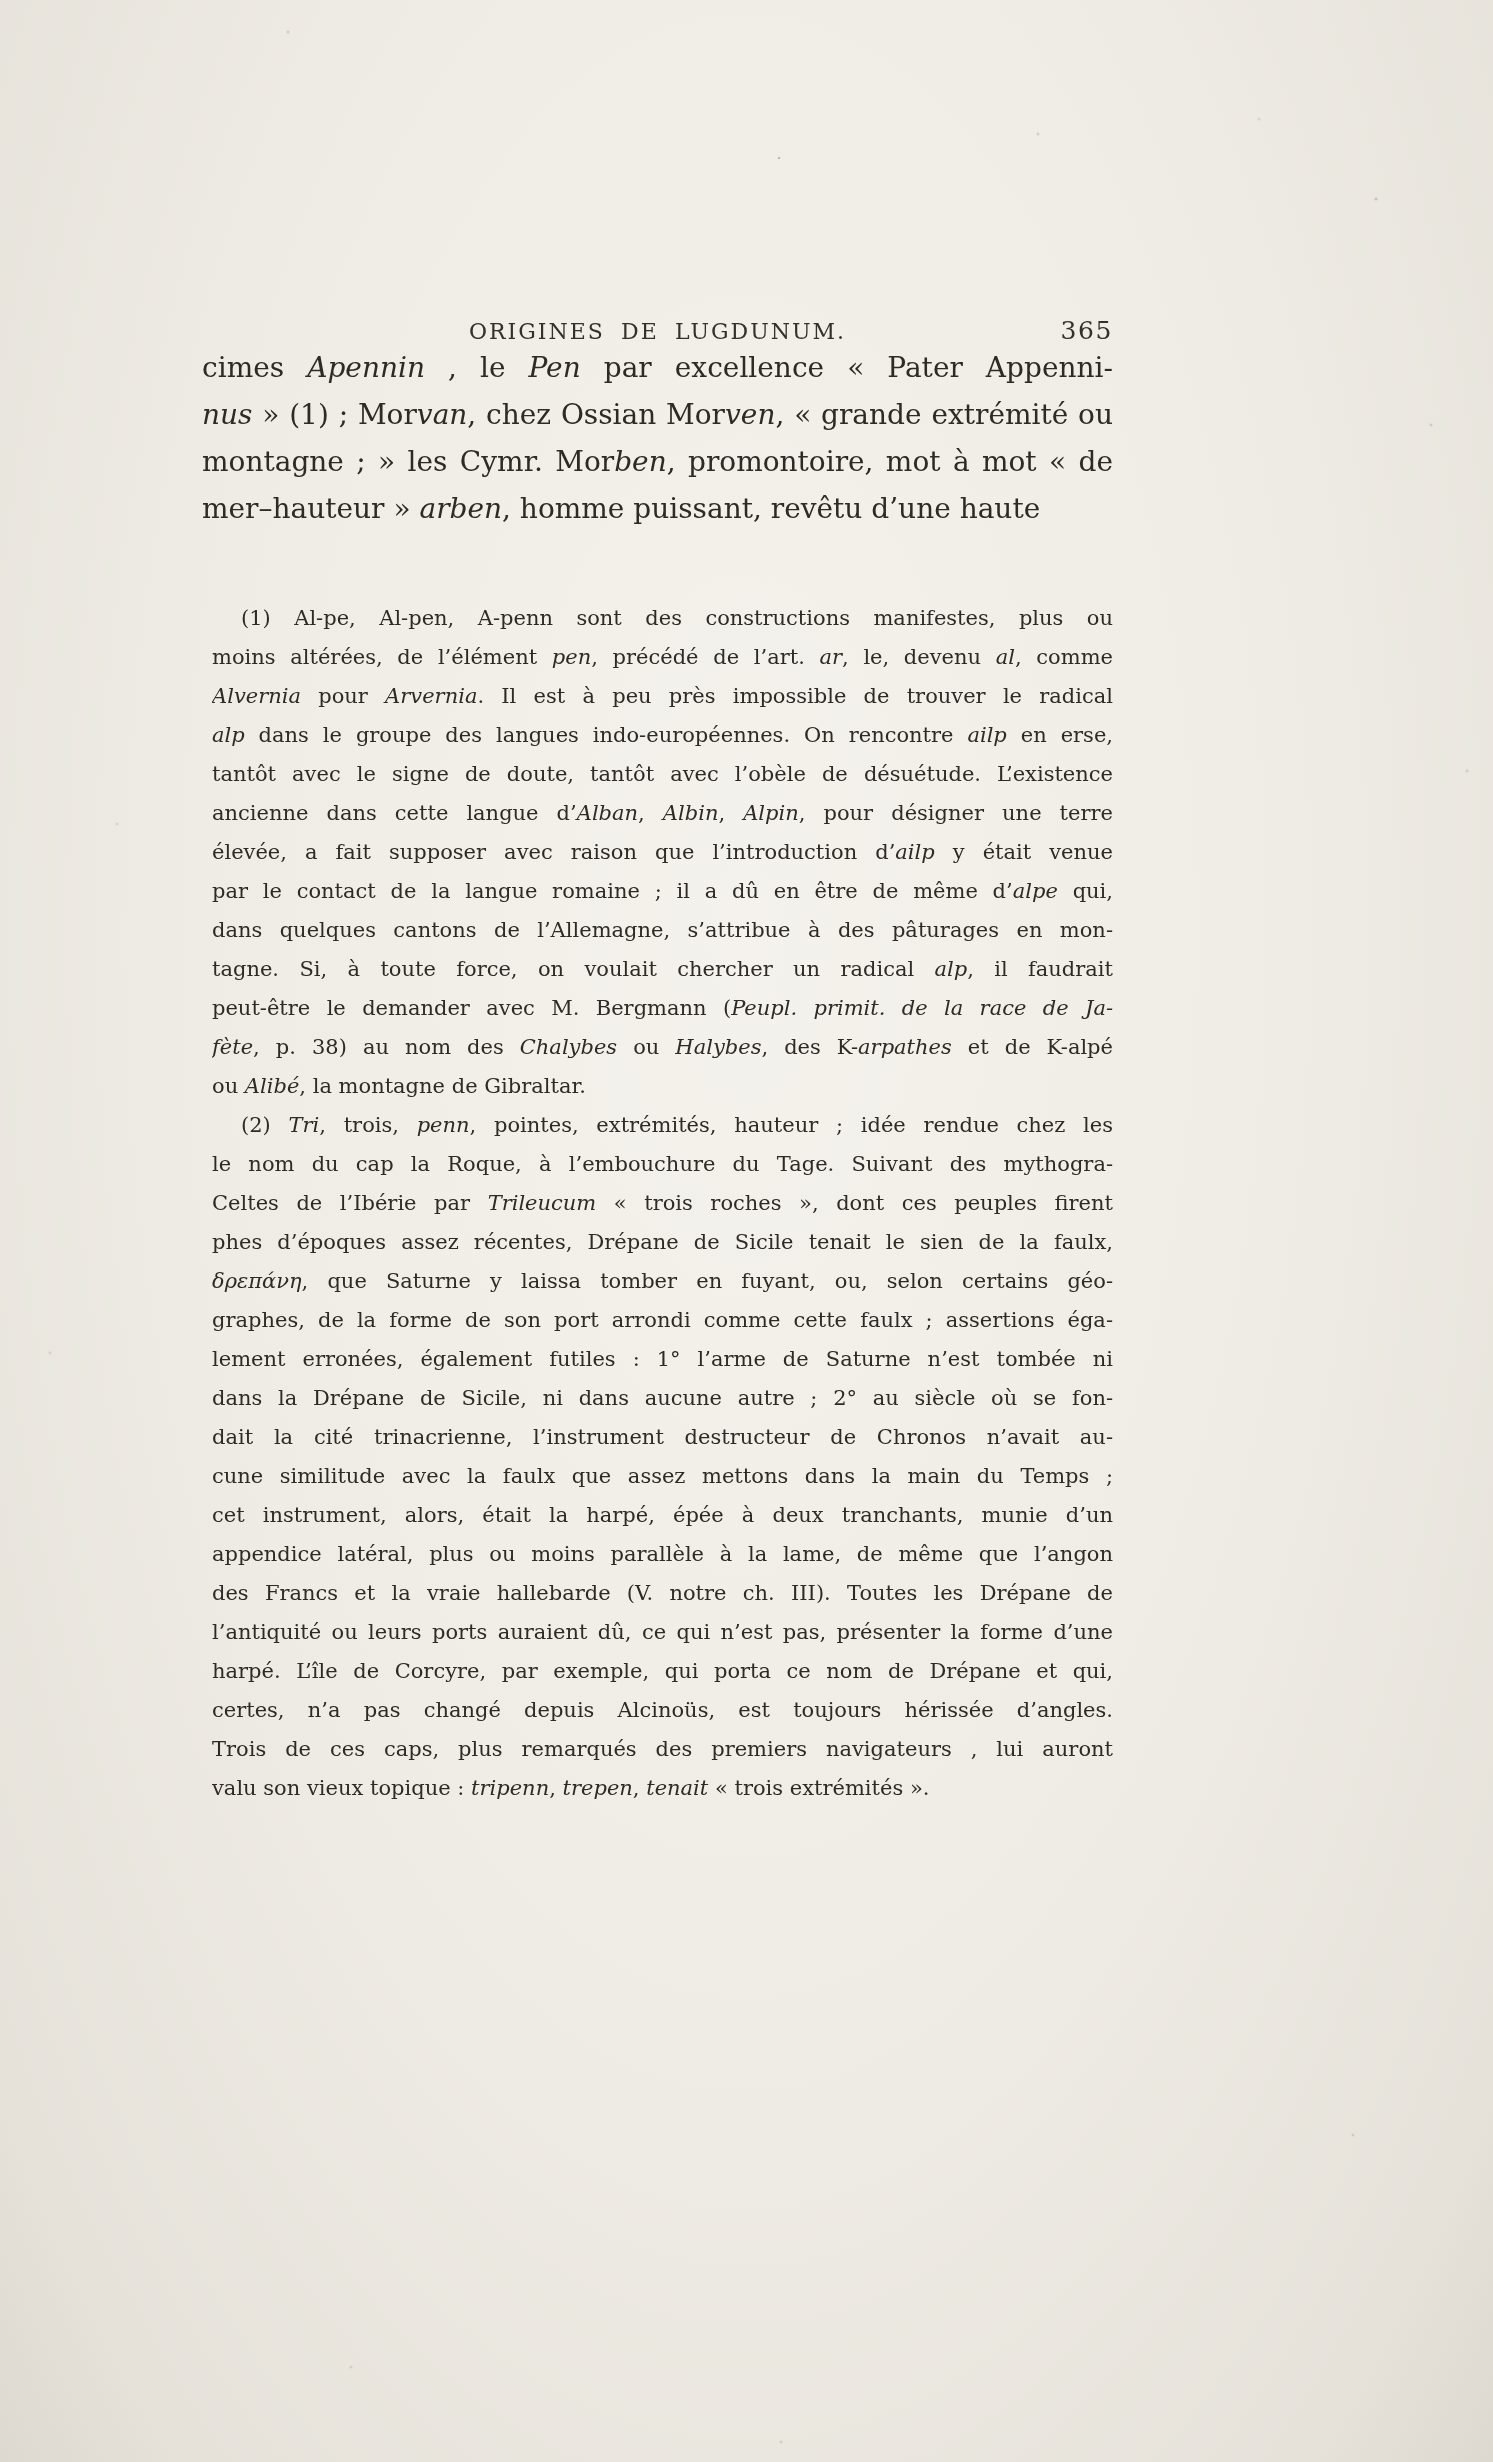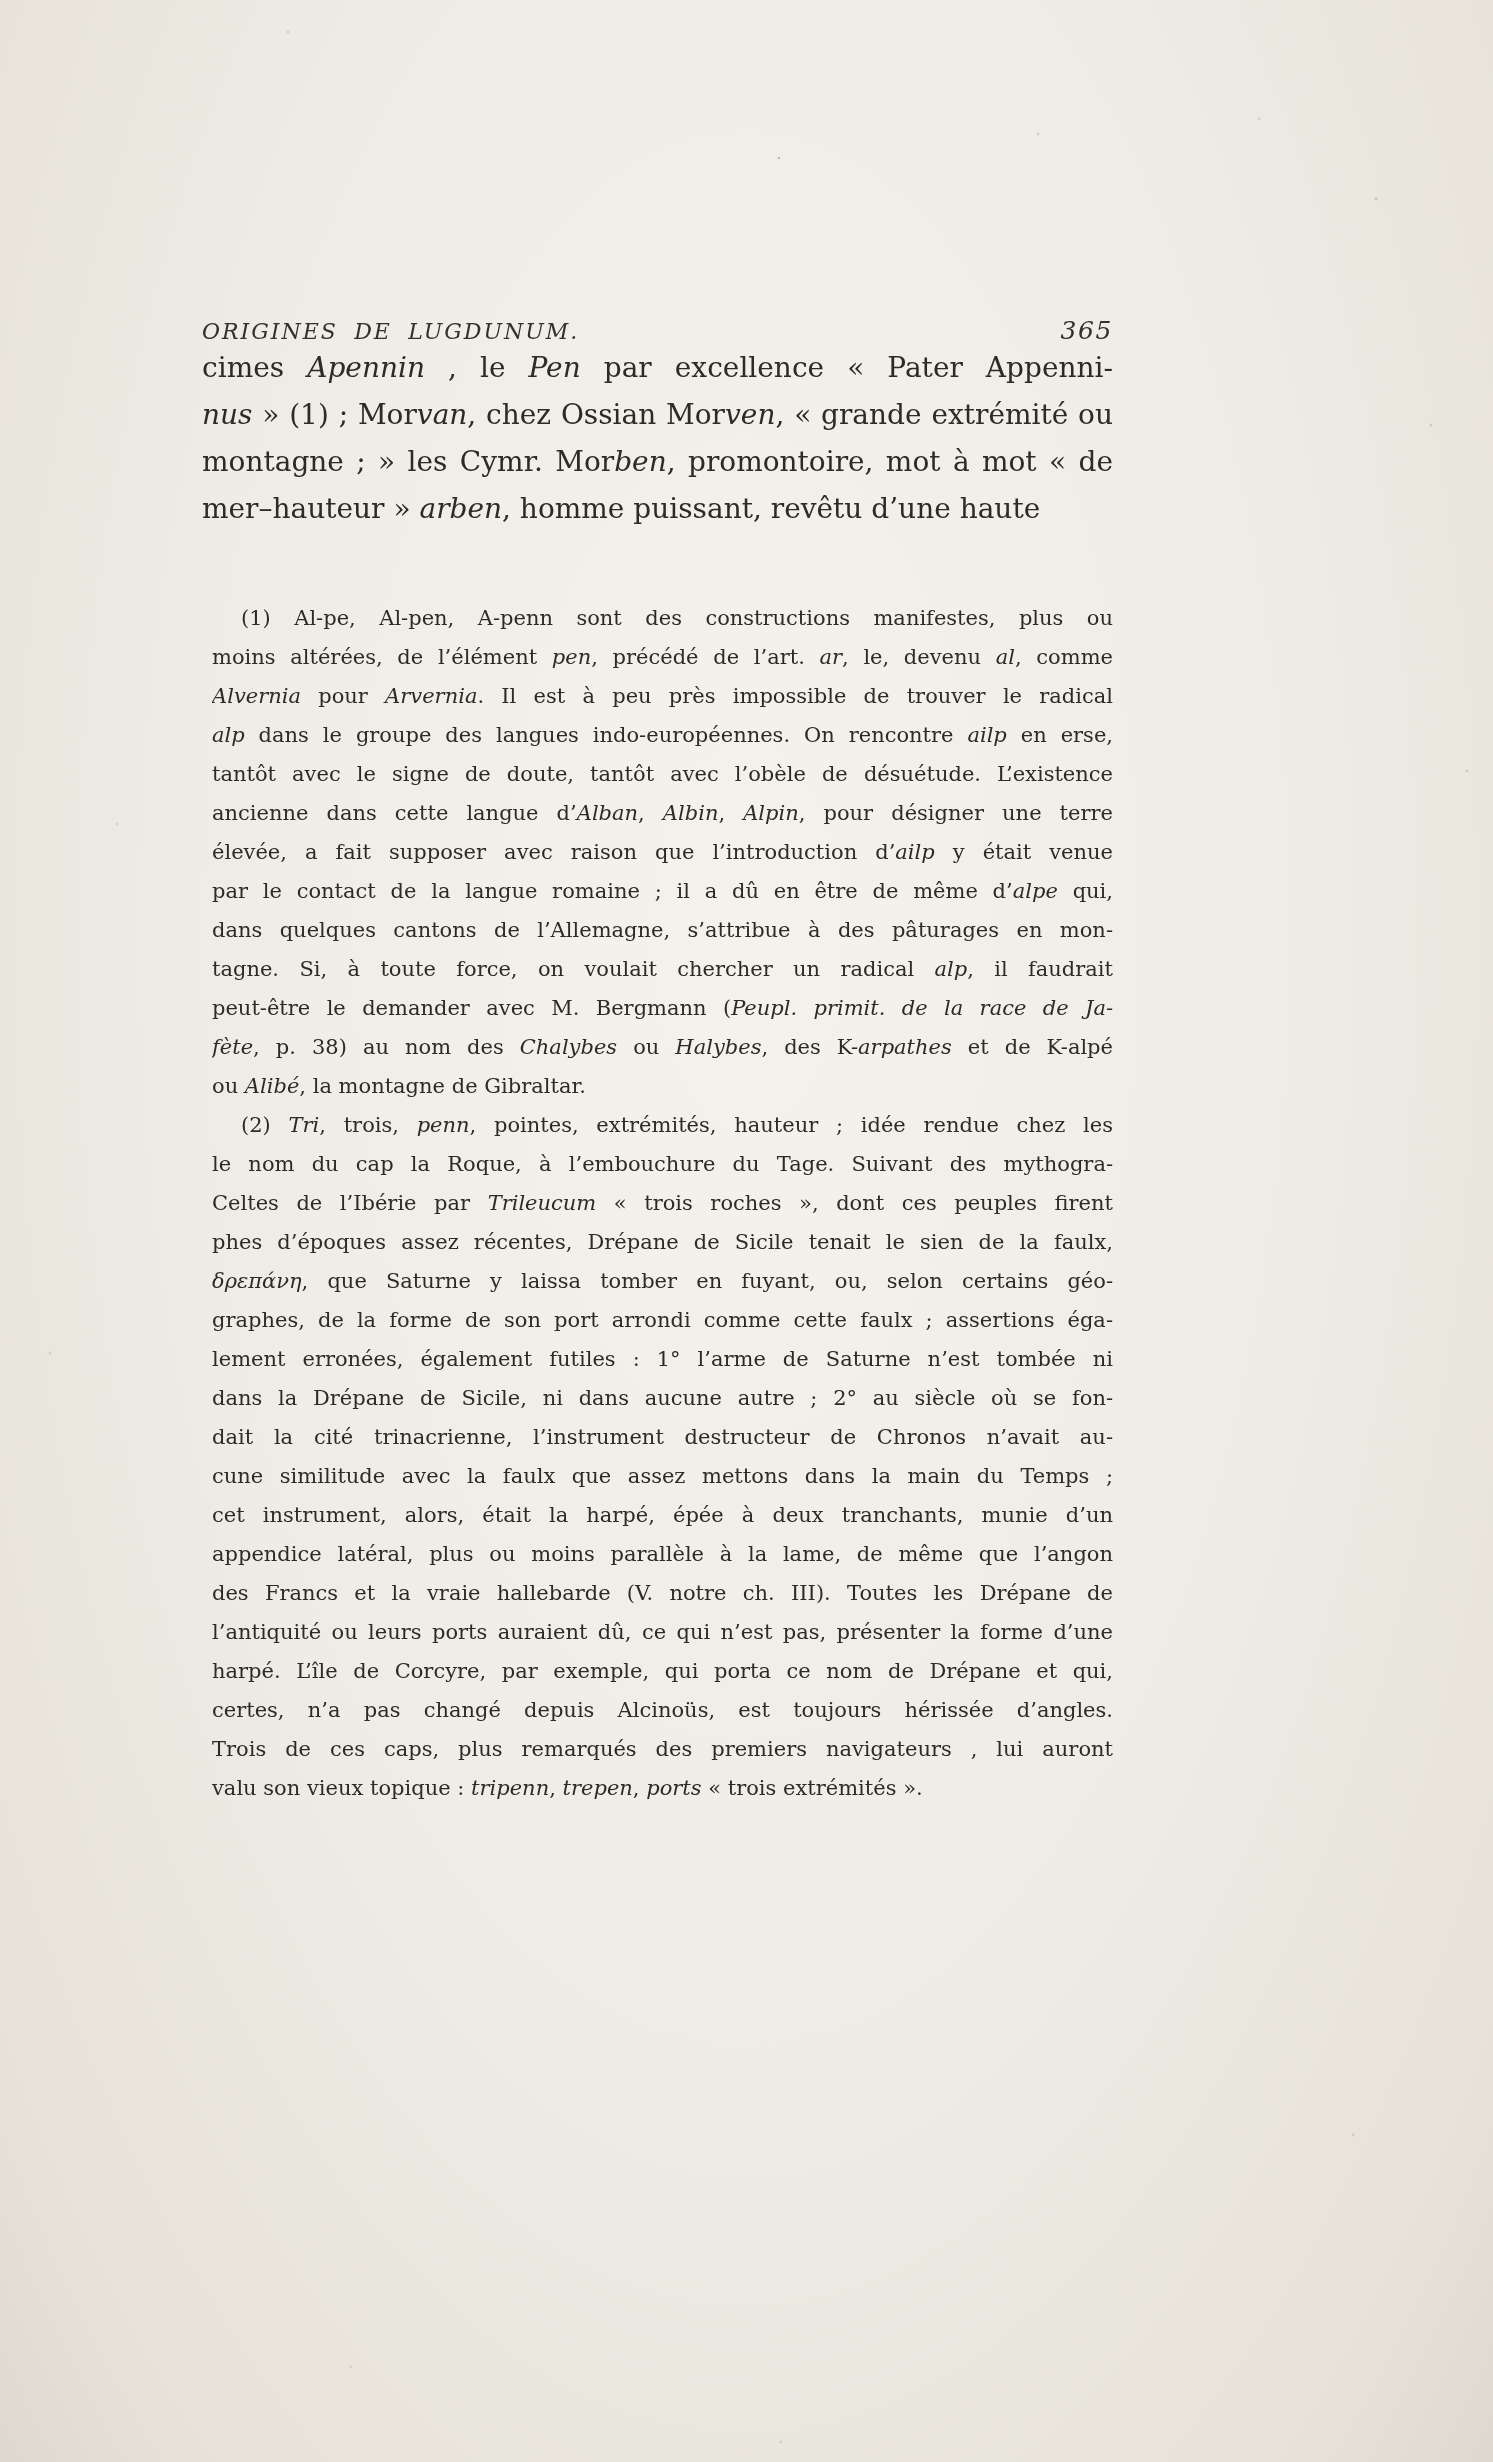--- a/index.html
+++ b/index.html
@@ -15,26 +15,25 @@
     position:absolute; inset:0;
     background: radial-gradient(ellipse at 50% 38%, #f4f2ec 0%, #efece5 52%, #e6e2da 88%, #ddd9d0 100%);
   }
   .content {
     position:absolute;
     left:202px; top:319px;
     width:911px;
   }
   .header-row {
     position:relative;
-    text-align:left;
+    text-align:center;
     font-size:22px;
     letter-spacing:2px;
     word-spacing:7.3px;
     color:#35302a;
-    font-style:italic;
   }
   .page-number {
     position:absolute;
     right:0; top:-3.3px;
     font-size:25px;
     letter-spacing:1.6px;
     word-spacing:normal;
   }
   .para .line {
     text-align:justify;
@@ -119,20 +118,20 @@
           <div class="line">dans la Drépane de Sicile, ni dans aucune autre ; 2° au siècle où se fon-</div>
           <div class="line">dait la cité trinacrienne, l’instrument destructeur de Chronos n’avait au-</div>
           <div class="line">cune similitude avec la faulx que assez mettons dans la main du Temps ;</div>
           <div class="line">cet instrument, alors, était la harpé, épée à deux tranchants, munie d’un</div>
           <div class="line">appendice latéral, plus ou moins parallèle à la lame, de même que l’angon</div>
           <div class="line">des Francs et la vraie hallebarde (V. notre ch. III). Toutes les Drépane de</div>
           <div class="line">l’antiquité ou leurs ports auraient dû, ce qui n’est pas, présenter la forme d’une</div>
           <div class="line">harpé. L’île de Corcyre, par exemple, qui porta ce nom de Drépane et qui,</div>
           <div class="line">certes, n’a pas changé depuis Alcinoüs, est toujours hérissée d’angles.</div>
           <div class="line">Trois de ces caps, plus remarqués des premiers navigateurs , lui auront</div>
-          <div class="line">valu son vieux topique : <i>tripenn</i>, <i>trepen</i>, <i>ports</i> « trois extrémités ».</div>
+          <div class="line">valu son vieux topique : <i>tripenn</i>, <i>trepen</i>, <i>tenait</i> « trois extrémités ».</div>
         </div>
     </div>
 
   </div>
   <div class="speckles"></div>
 </div>
 
 
 </body></html>

